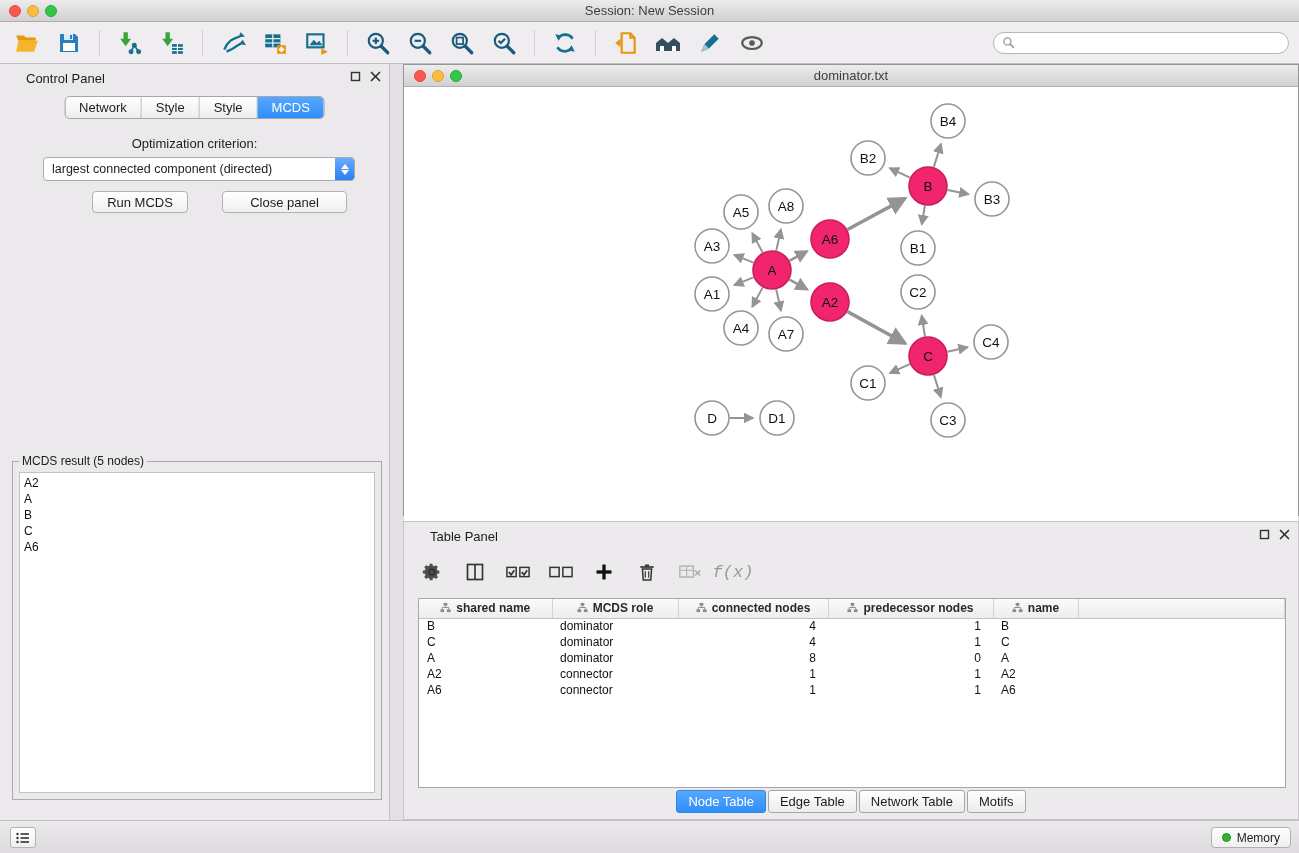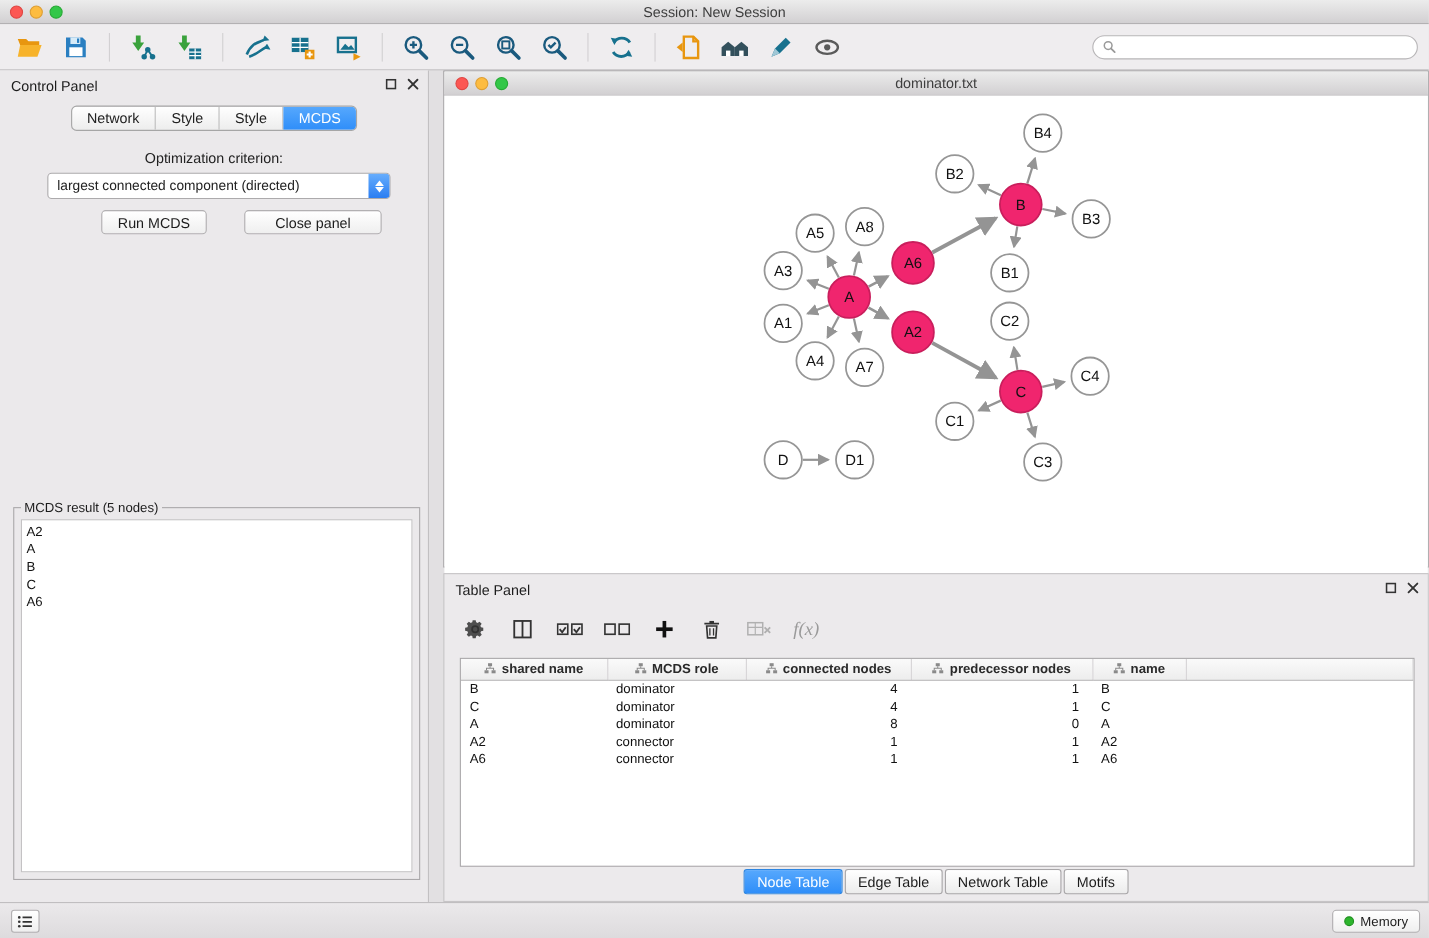--- a/index.html
+++ b/index.html
@@ -24,21 +24,21 @@
   .tbtn { width:34px; height:34px; display:flex; align-items:center; justify-content:center;
     border-radius:4px; cursor:default; }
   .tbsep { width:1px; height:26px; background:#d2d0d2; margin:0 5px; }
   .searchbox { margin-left:auto; width:296px; height:22px; background:#fff;
     border:1px solid #b8b6b8; border-radius:12px; display:flex; align-items:center; padding:0 8px; gap:5px; }
   .searchbox input { border:none; outline:none; flex:1; font-size:12px; font-family:inherit; background:transparent; }
 
   
   .control-panel { position:absolute; left:0; top:64px; width:390px; height:756px;
     background:#ebe9eb; border-right:1px solid #c2c0c2; }
-  .panel-header { position:relative; height:28px; display:flex; align-items:center; padding:0 10px;
+  .panel-header { position:relative; height:28px; display:flex; align-items:center; padding:0 26px;
     font-size:13px; color:#1c1c1c; }
   .panel-header .hicons { position:absolute; right:8px; top:7px; display:flex; gap:9px; }
   .cp-tabs { position:absolute; left:50%; transform:translateX(-50%); top:32px; display:flex;
     border:1px solid #a6a6a6; border-radius:5px; overflow:hidden; background:linear-gradient(#ffffff,#ededed); }
   .cp-tab { padding:3px 14px; font-size:13px; color:#222; border-right:1px solid #bdbdbd; cursor:default; }
   .cp-tab:last-child { border-right:none; }
   .cp-tab.active { background:linear-gradient(#56a8fd,#2f8ef9); color:#fff; }
   .opt-label { position:absolute; left:0; right:0; top:72px; text-align:center; font-size:13px; }
   .dropdown { position:absolute; left:43px; top:93px; width:312px; height:24px; background:#fff;
     border:1px solid #acaaac; border-radius:4px; display:flex; align-items:center; }
@@ -63,21 +63,21 @@
   .net-titlebar { position:relative; height:22px; background:linear-gradient(#ececec,#d2d0d2);
     border-bottom:1px solid #b2b0b2; display:flex; align-items:center; justify-content:center; font-size:13px; color:#3e3e3e; }
   .net-canvas { position:relative; width:894px; height:508px; background:#fff; overflow:hidden; }
   .net-grip { position:absolute; right:1px; bottom:1px; width:12px; height:12px; }
 
   
   .table-panel { position:absolute; left:403px; top:521px; width:896px; height:299px;
     background:#eceaec; border:1px solid #c6c4c6; }
   .tp-toolbar { position:absolute; left:14px; top:30px; height:40px; display:flex; align-items:center; gap:15px; }
   .tp-btn { width:28px; height:28px; display:flex; align-items:center; justify-content:center; cursor:default; }
-  .fx { font-family:Liberation Serif, serif; font-style:italic; font-size:17px; color:#9a9a9a; }
+  .fx { font-family:Liberation Mono, monospace; font-style:italic; font-size:17px; color:#9a9a9a; }
   .tp-tablewrap { position:absolute; left:14px; top:76px; width:868px; height:190px;
     background:#fff; border:1px solid #a8a6a8; overflow:hidden; }
   table.datatable { border-collapse:collapse; width:100%; table-layout:fixed; }
   table.datatable th { height:19px; background:linear-gradient(#fafafa,#ededed);
     border-right:1px solid #d4d2d4; border-bottom:1px solid #c4c2c4;
     font-size:12px; font-weight:bold; color:#2a2a2a; text-align:center; white-space:nowrap; overflow:hidden; }
   table.datatable th .th-ico { display:inline-block; vertical-align:-1px; margin-right:5px; }
   table.datatable td { height:16px; font-size:12px; color:#111; padding:0 8px; white-space:nowrap; overflow:hidden; }
   table.datatable td.num { text-align:right; padding-right:12px; }
   .tp-tabs { position:absolute; left:0; right:0; top:268px; display:flex; justify-content:center; gap:2px; }

